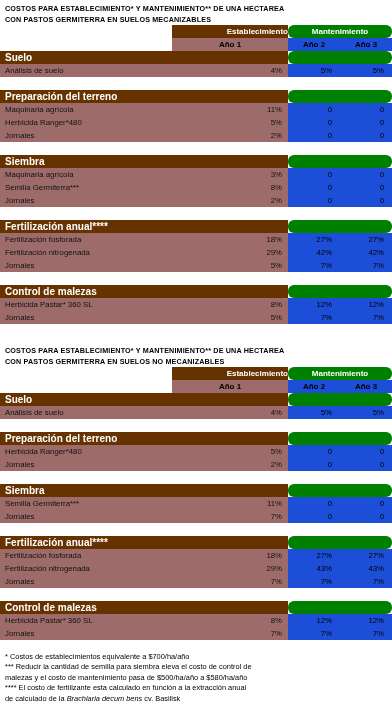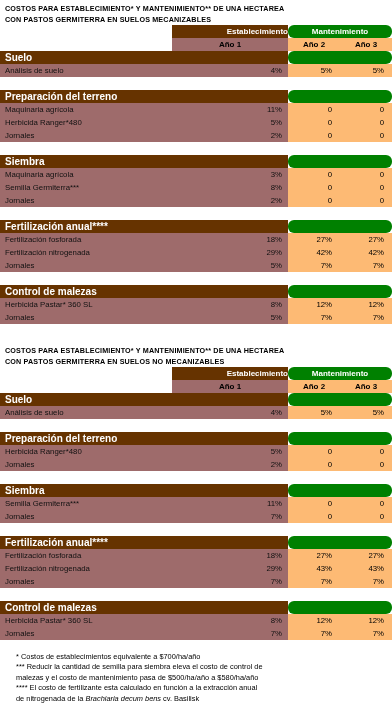--- a/index.html
+++ b/index.html
@@ -42,21 +42,21 @@
   }
   .c-label{ width:172px; }
   .c-estab{ width:116px; }
   .c-a2{ width:52px; }
   .c-a3{ width:52px; }
 
   
   .bg-dark-brown{ background:#663300; color:#ffffff; }
   .bg-light-brown{ background:#9e6b6b; color:#000000; }
   .bg-dark-green{ background:#008000; color:#ffffff;border-radius:6px; }
-  .bg-light-green{ background:#fdba74; color:#000000; }
+  .bg-light-green{ background:#1d4ed8; color:#000000; }
   .bg-white{ background:#ffffff; }
 
   .hdr-estab{
     text-align:right; font-weight:bold; font-size:8px; color:#ffffff;
   }
   .hdr-mant{
     text-align:center; font-weight:bold; font-size:8px; color:#ffffff;
   }
   .hdr-year{
     text-align:center; font-weight:bold; font-size:8px; color:#000000;
@@ -84,21 +84,21 @@
     text-align:right;
     padding-right:8px !important;
     font-size:7.8px;
     color:#000000;
   }
 
   .gap-row td{ height:8px; background:#ffffff; }
 
   
   .footnotes{
-    padding-left:16px;
+    padding-left:5px;
     padding-top:12px;
     font-size:7.4px;
     line-height:10.4px;
   }
   .footnotes div{ white-space:nowrap; }
   .ital{ font-style:italic; }
 </style>
 </head>
 <body>
 
@@ -365,17 +365,17 @@
       </tr>
     </tbody>
   </table>
 
   <div class="footnotes">
     <div>* Costos de establecimientos equivalente a $700/ha/año</div>
     <div>*** Reducir la cantidad de semilla para siembra eleva el costo de control de</div>
     <div>malezas y el costo de mantenimiento pasa de $500/ha/año a $580/ha/año</div>
     <div>**** El costo de fertilizante esta calculado en función a la extracción anual</div>
     <div>
-      <span> de nitrogenada de la </span><span class="ital">Brachiaria decum bens</span><span> cv. Basilisk</span>
+      <span> de calculado de la </span><span class="ital">Brachiaria decum bens</span><span> cv. Basilisk</span>
     </div>
   </div>
 
 </div>
 
 </body></html>

